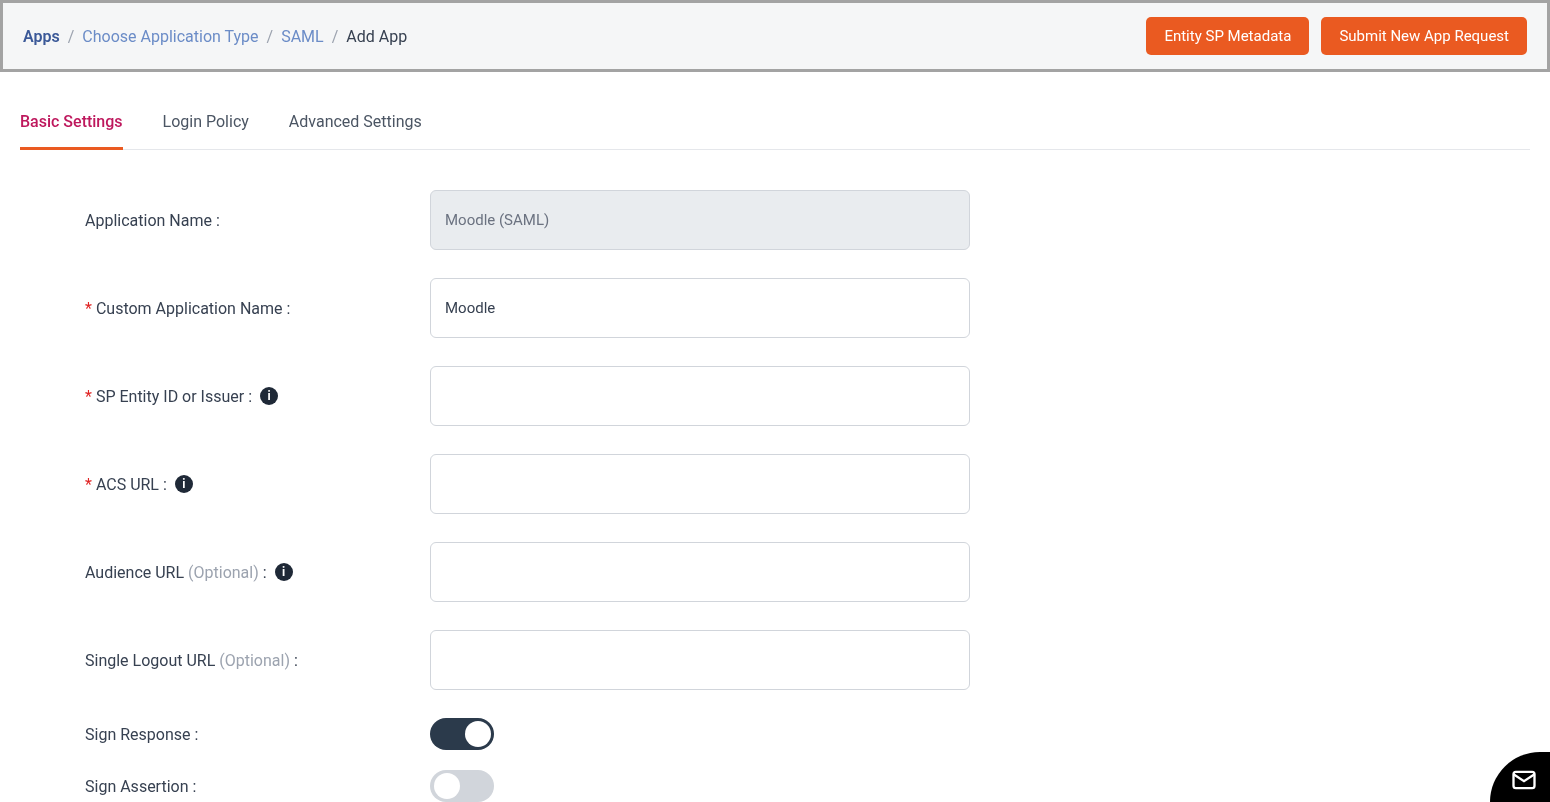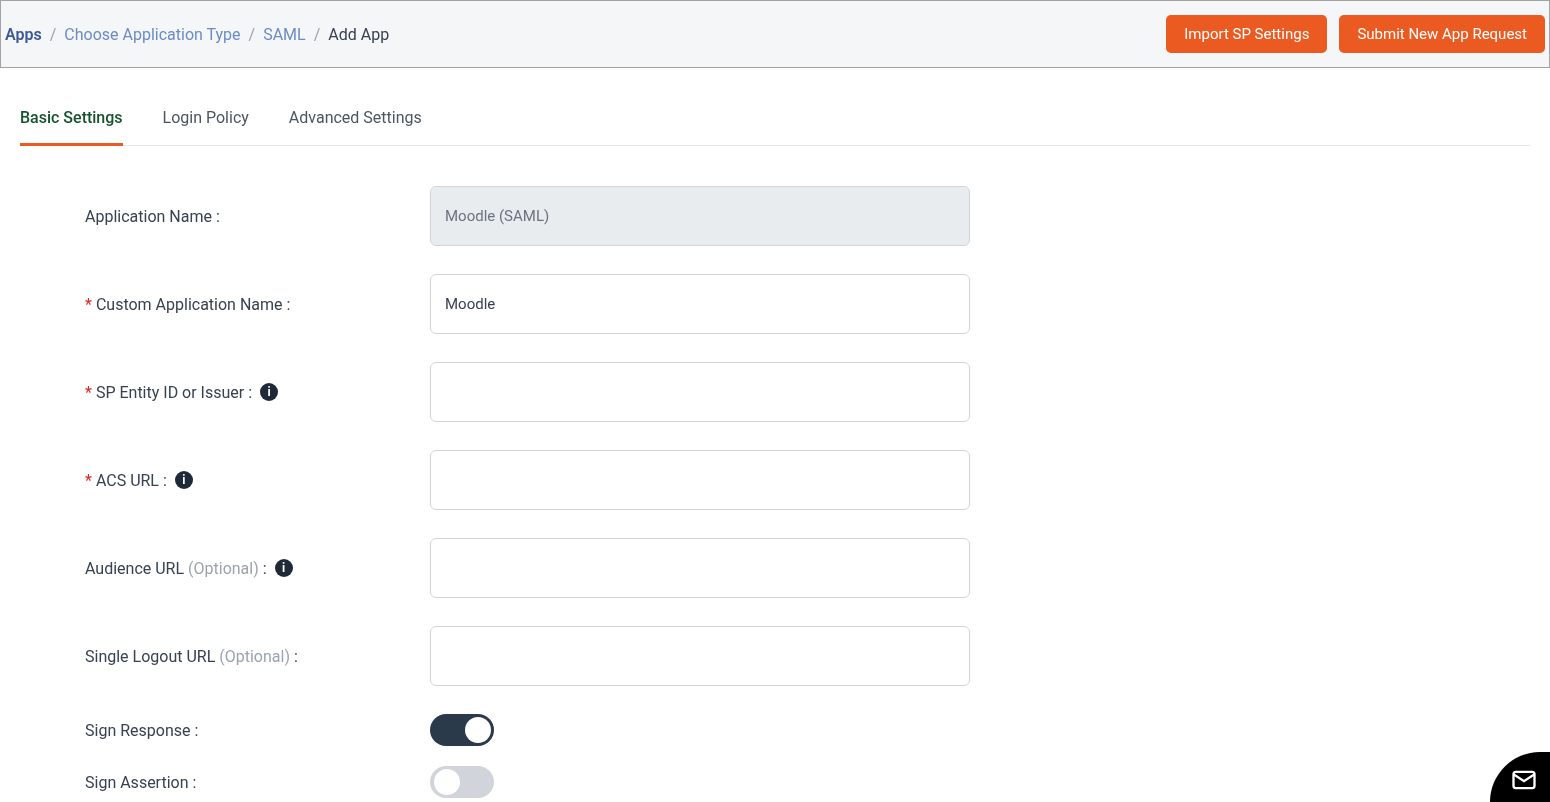--- a/index.html
+++ b/index.html
@@ -7,22 +7,22 @@
       margin: 0;
       padding: 0;
     }
     body {
       font-family: -apple-system, BlinkMacSystemFont, "Segoe UI", Roboto, "Helvetica Neue", Arial, sans-serif;
       background: #fff;
       color: #333;
     }
     .breadcrumb-bar {
       background: #f5f6f7;
-      border: 1px solid #a3a3a3;
-      padding: 14px 4px;
+      border: 3px solid #a3a3a3;
+      padding: 14px 20px;
       display: flex;
       align-items: center;
       justify-content: space-between;
     }
     .breadcrumb {
       display: flex;
       align-items: center;
       gap: 8px;
       font-size: 16px;
     }
@@ -76,21 +76,21 @@
     }
     .tab {
       padding: 10px 0 16px 0;
       font-size: 16px;
       color: #4b5563;
       cursor: pointer;
       border-bottom: 3px solid transparent;
       margin-bottom: -1px;
     }
     .tab.active {
-      color: #14532d;
+      color: #be185d;
       border-bottom-color: #ea5a21;
       font-weight: 500;
     }
 
     .form-area {
       padding-left: 65px;
       max-width: 1000px;
     }
 
     .form-row {
@@ -214,21 +214,21 @@
   <div class="breadcrumb">
     <a class="breadcrumb-apps">Apps</a>
     <span class="breadcrumb-sep">/</span>
     <a class="breadcrumb-link">Choose Application Type</a>
     <span class="breadcrumb-sep">/</span>
     <a class="breadcrumb-link">SAML</a>
     <span class="breadcrumb-sep">/</span>
     <span class="breadcrumb-current">Add App</span>
   </div>
   <div class="header-buttons">
-    <button class="btn btn-orange">Import SP Settings</button>
+    <button class="btn btn-orange">Entity SP Metadata</button>
     <button class="btn btn-orange">Submit New App Request</button>
   </div>
 </div>
 
 <div class="content-wrap">
 
   <div class="tabs">
     <div class="tab active">Basic Settings</div>
     <div class="tab">Login Policy</div>
     <div class="tab">Advanced Settings</div>

